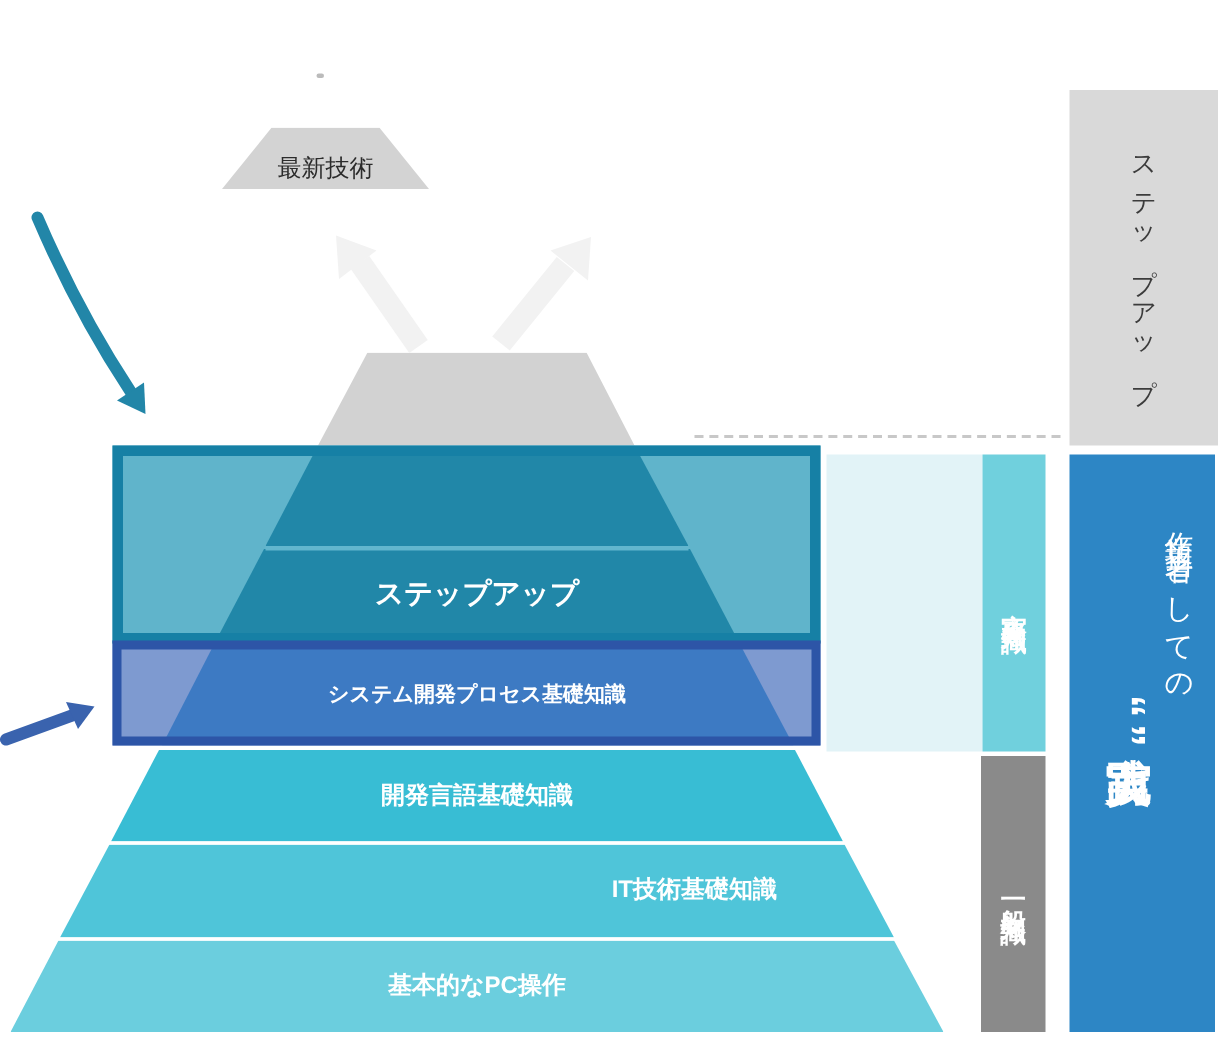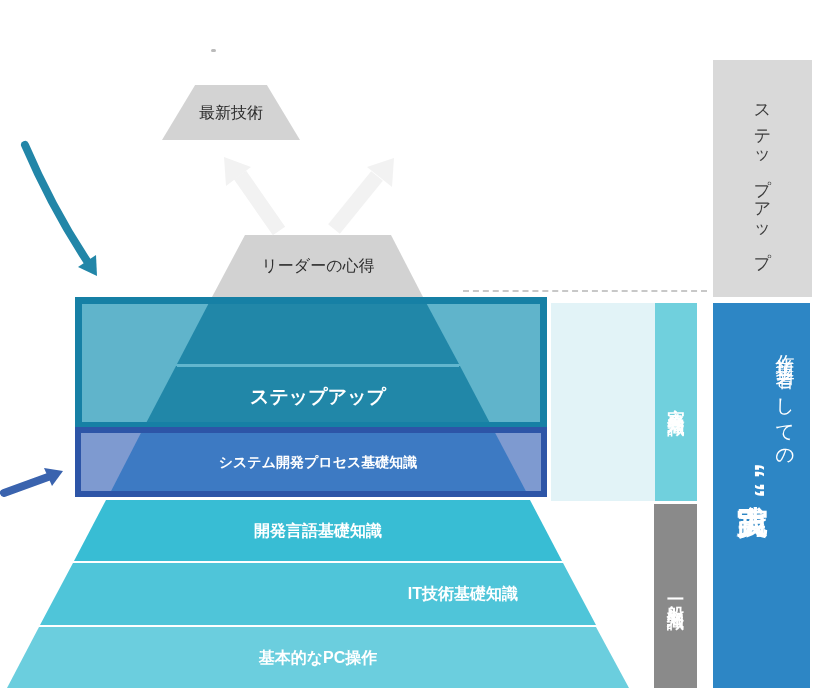--- a/index.html
+++ b/index.html
@@ -101,28 +101,27 @@
   <div class="layer lay3"></div>
   <div class="layer lay4"></div>
   <div class="layer lay5"></div>
   <div class="layer lay6"></div>
   <div class="layer lay7"></div>
   <div class="abs divider"></div>
 
   <div class="abs border-teal"></div>
   <div class="abs border-blue"></div>
 
-  <div class="plabel gray pl1">リーダーの心得</div>
   <div class="plabel pl3">ステップアップ</div>
   <div class="plabel pl4">システム開発プロセス基礎知識</div>
   <div class="plabel pl5">開発言語基礎知識</div>
   <div class="plabel pl6">IT技術基礎知識</div>
   <div class="plabel pl7">基本的なPC操作</div>
 
-  <div class="abs trap" style="left:162px;top:85px;width:138px;height:55px;">
+  <div class="abs trap" style="left:148px;top:85px;width:138px;height:41px;">
     <span>最新技術</span>
   </div>
 
   <div class="abs dashed-line"></div>
   <div class="abs tiny-dot"></div>
 
   <svg class="arrows" width="814" height="694" viewBox="0 0 814 694">
 
     <g>
       <line x1="279" y1="231" x2="240" y2="175" stroke="#f2f2f2" stroke-width="15"></line>

